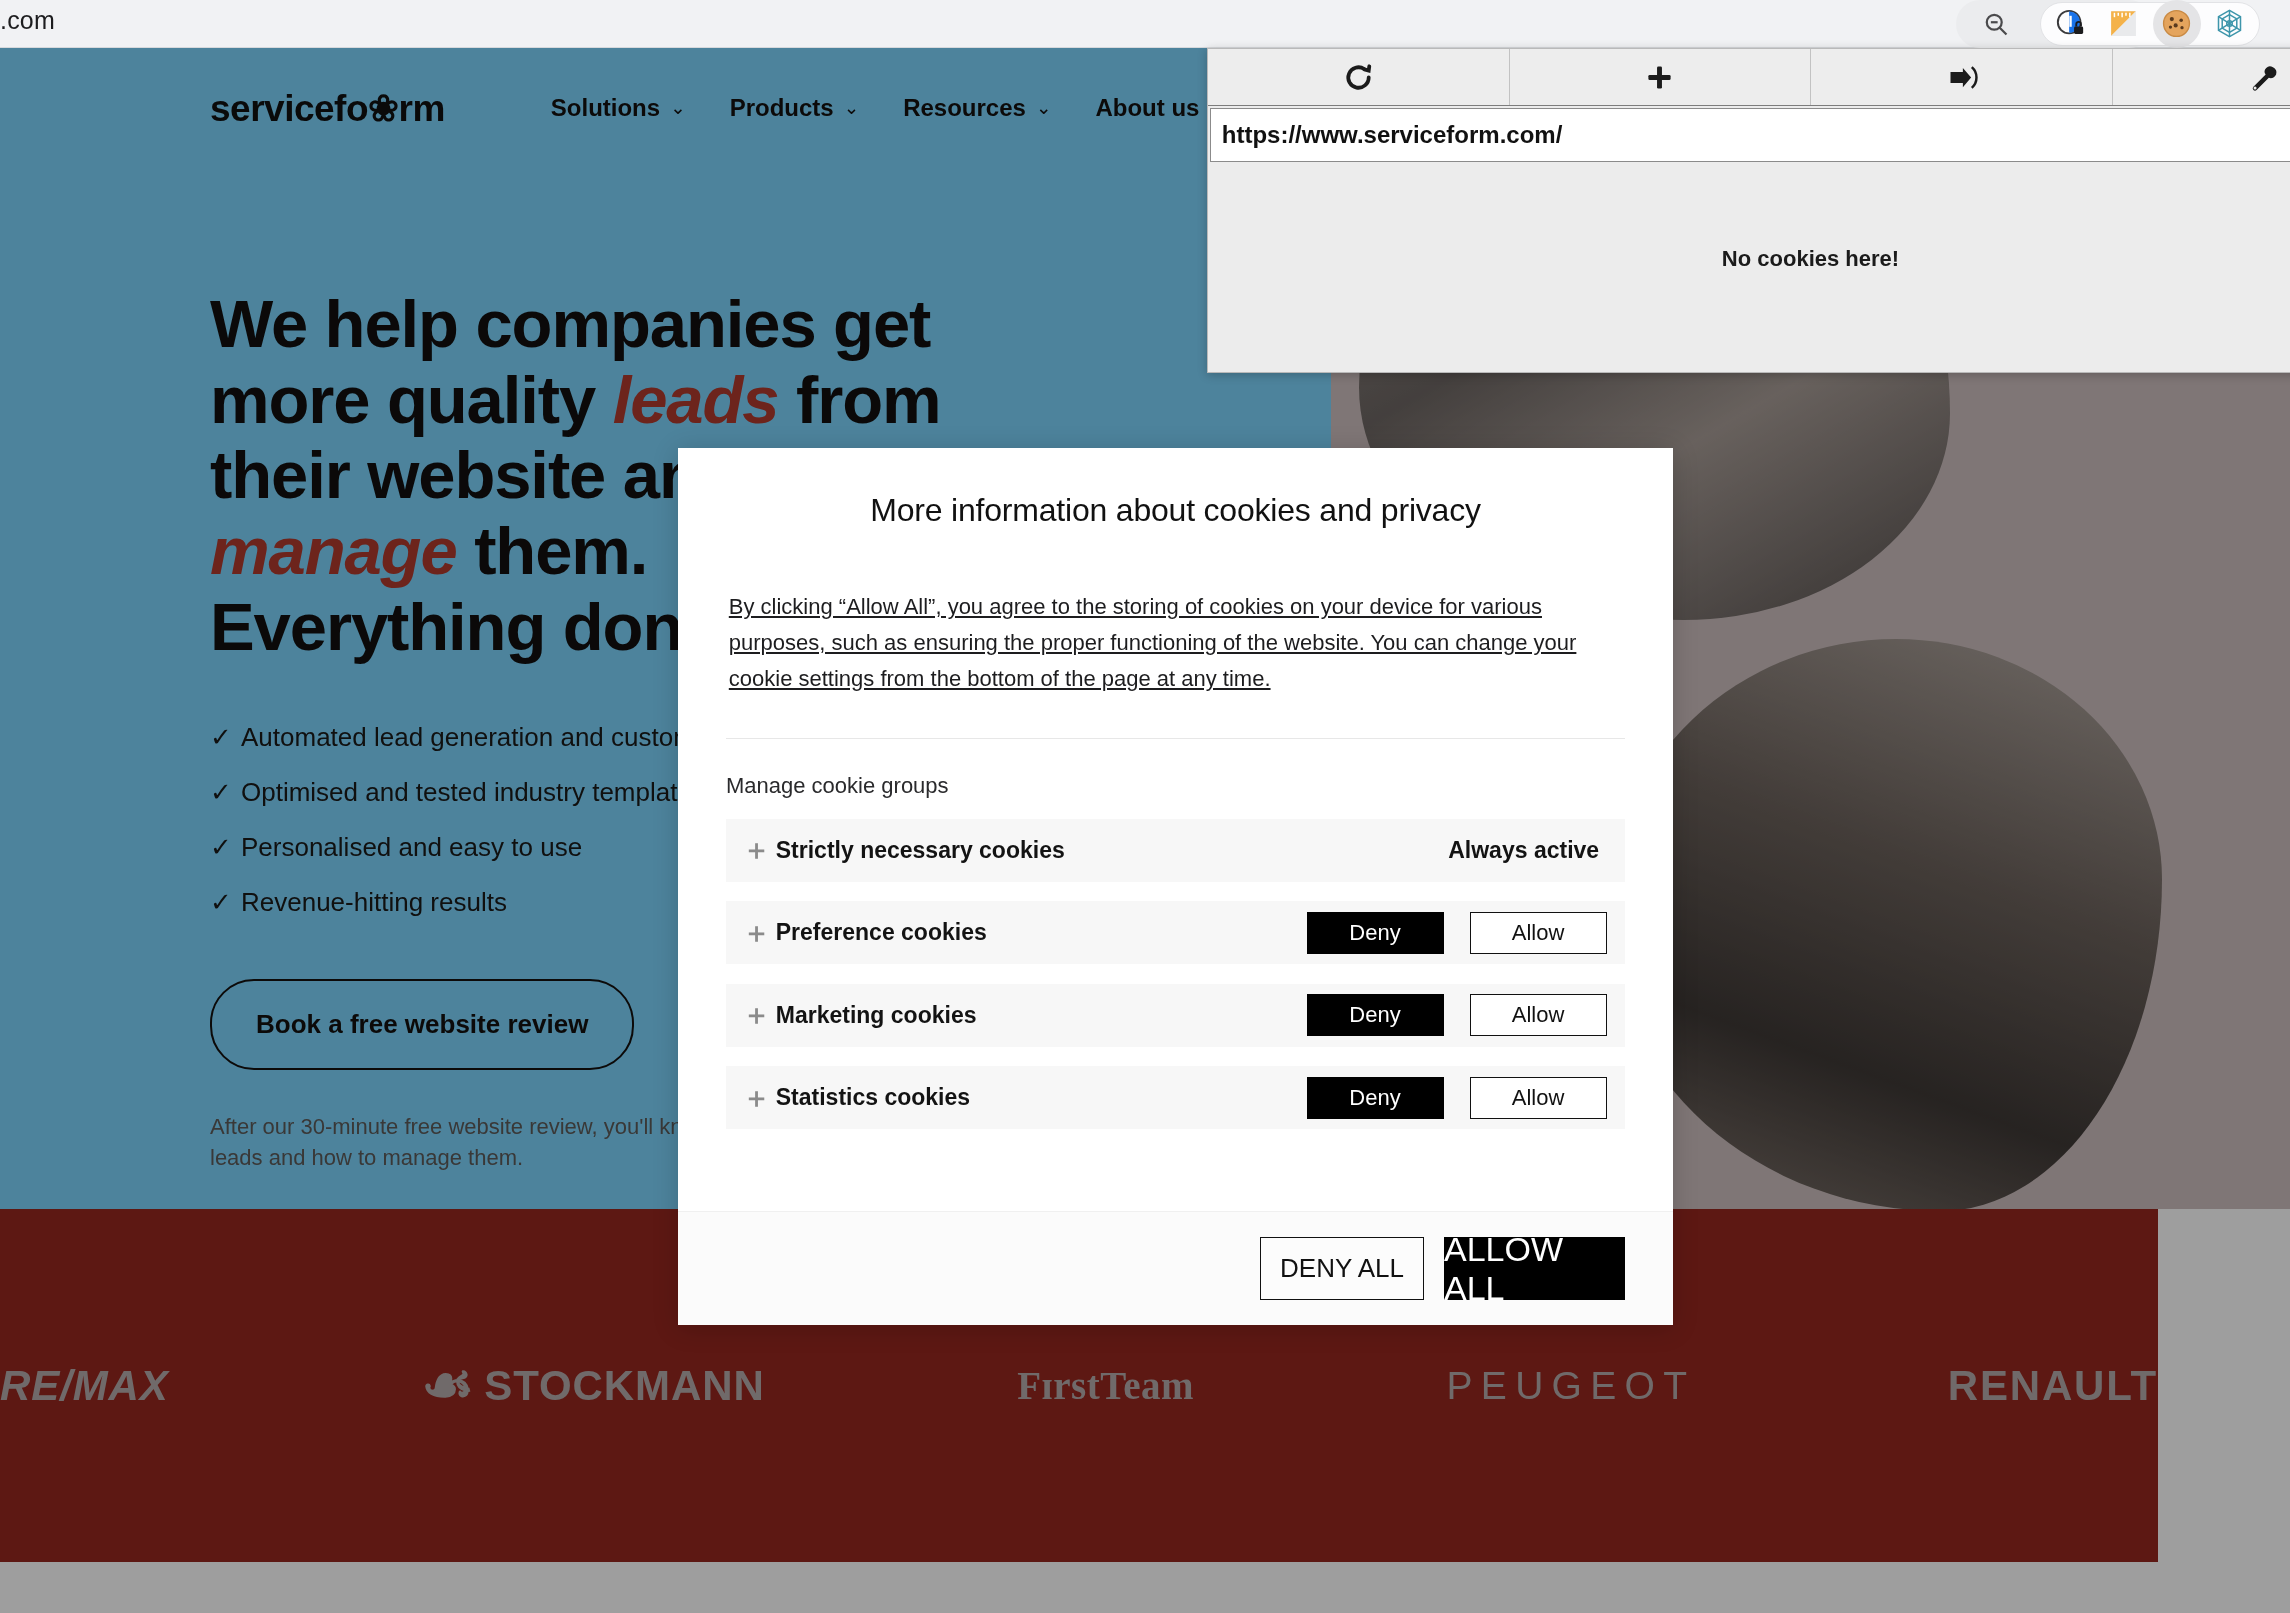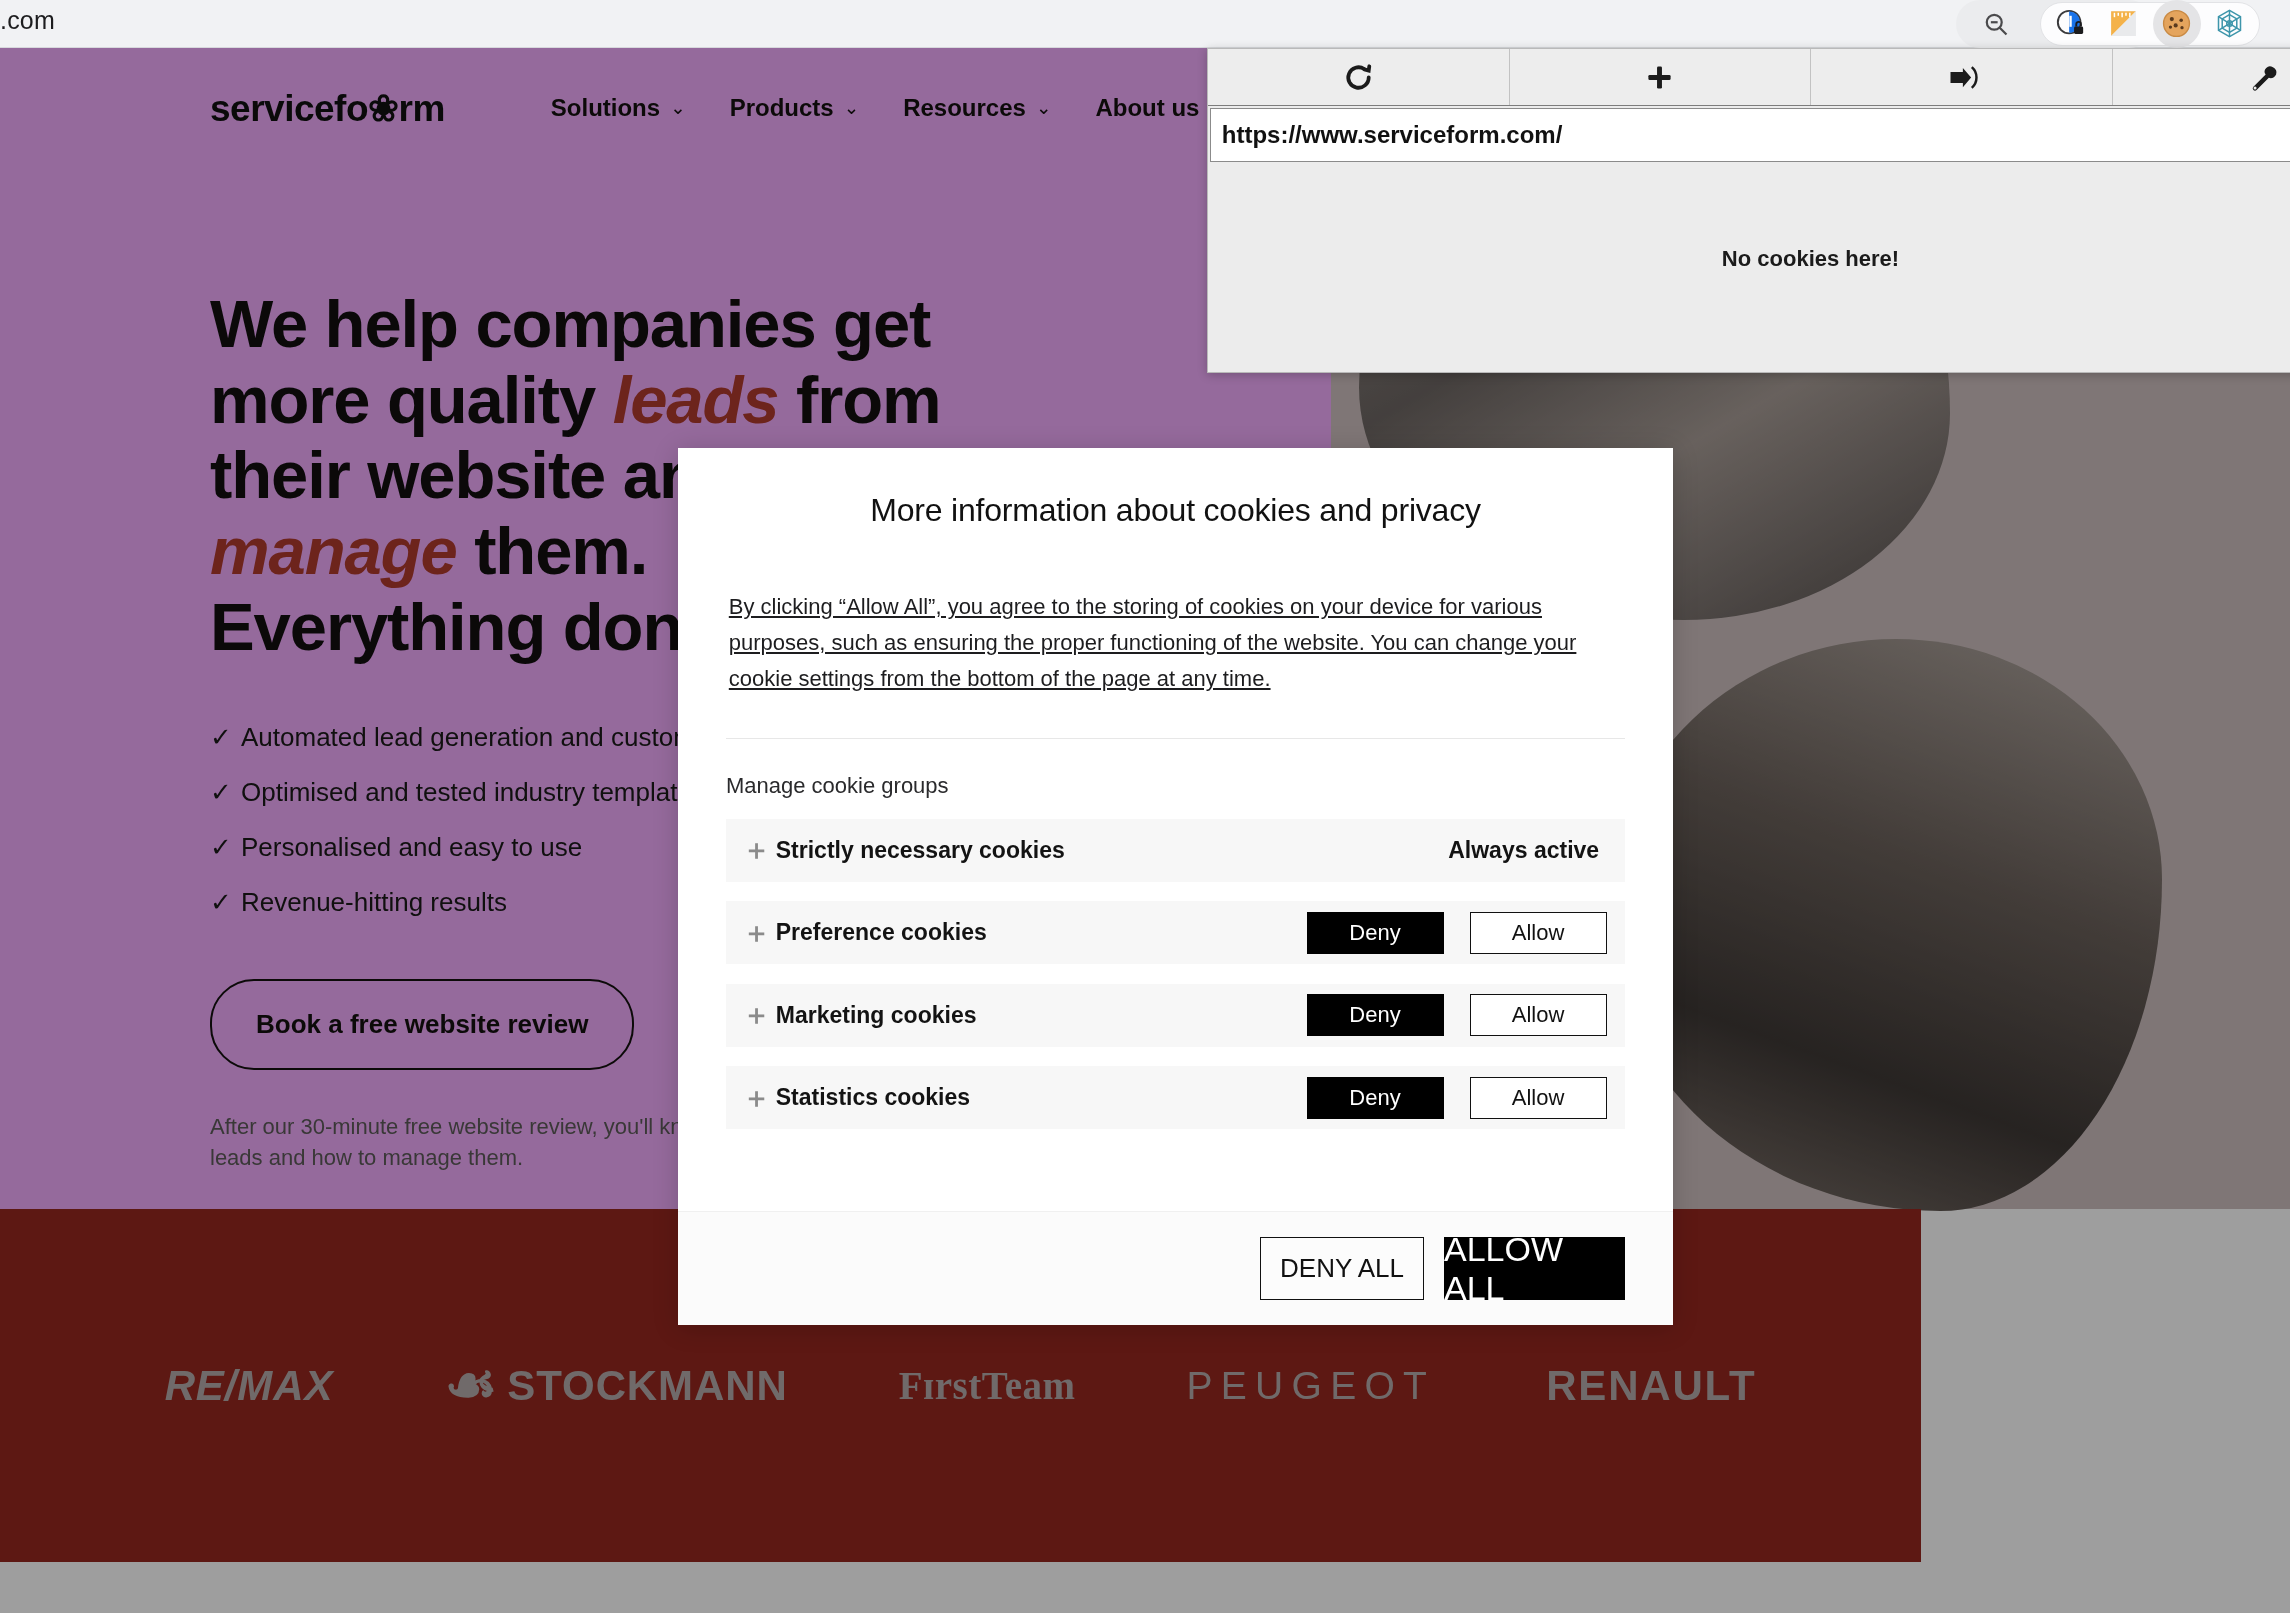--- a/index.html
+++ b/index.html
@@ -46,21 +46,21 @@
   }
   #page-dim {
     position: absolute; inset: 0;
     background: rgba(0,0,0,0.38);
     z-index: 50; pointer-events: none;
   }
 
   
   #hero {
     position: absolute; left: 0; top: 0; width: 2291px; height: 1161px;
-    background: #f0abfc;
+    background: #7dd3fc;
   }
   #hero-art {
     position: absolute; right: 0; top: 0; width: 960px; height: 1161px;
     background: #cdbfbf;
   }
   .blob {
     position: absolute; background: #8e8380; overflow: hidden;
   }
   #blob1 {
     left: 28px; top: 55px; width: 591px; height: 517px;
@@ -116,23 +116,23 @@
     border: 2.8px solid #14110f; border-radius: 44px;
     font-size: 26px; font-weight: 700; color: #14110f;
   }
   #cta-note {
     margin-top: 41px; font-size: 22px; line-height: 1.45; color: #5d5b59;
     width: 794px;
   }
 
   
   #logo-band {
-    position: absolute; left: 0; top: 1161px; width: 1921px; height: 353px;
+    position: absolute; left: 0; top: 1161px; width: 2158px; height: 353px;
     background: #972820;
-    display: flex; align-items: center; justify-content: center; gap: 111px;
+    display: flex; align-items: center; justify-content: space-between; gap: 111px;
   }
   .brand {
     color: #b8b8b8; font-weight: 700; opacity: .92;
     display: flex; align-items: center;
   }
   #brand-remax { font-size: 42px; letter-spacing: 0.9px; font-style: italic; }
   #brand-stockmann { font-size: 42px; letter-spacing: 0.9px; }
   #brand-stockmann .sbolt { font-size: 59px; margin-right: 9.2px; line-height: .8; }
   #brand-firstteam { font-size: 39px; font-family: "Liberation Serif", serif; letter-spacing: 0.5px; }
   #brand-peugeot { font-size: 39px; letter-spacing: 8.3px; font-weight: 400; }

